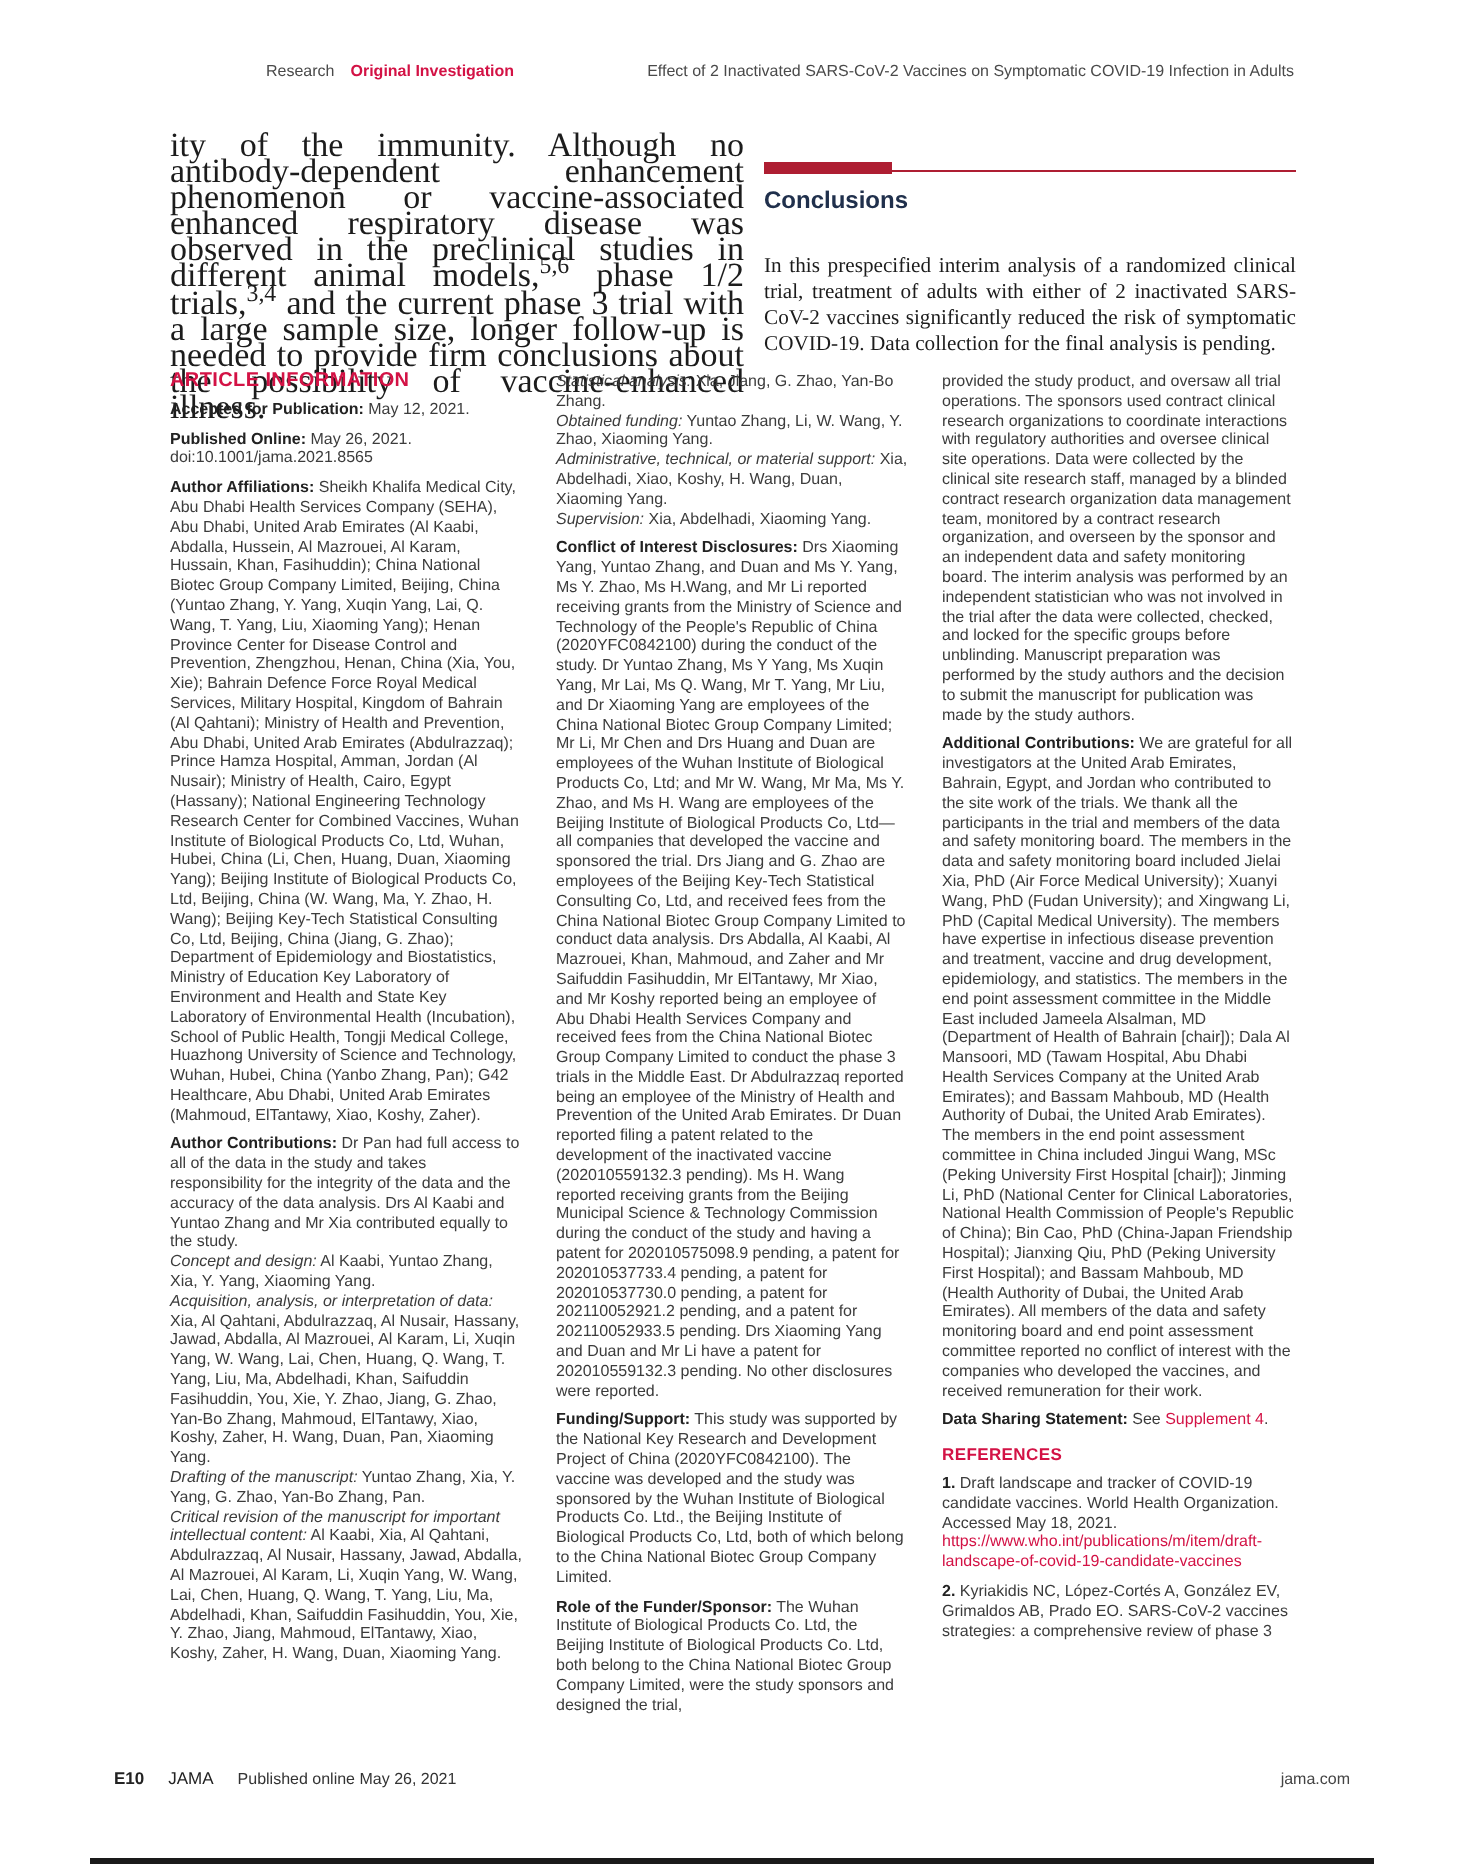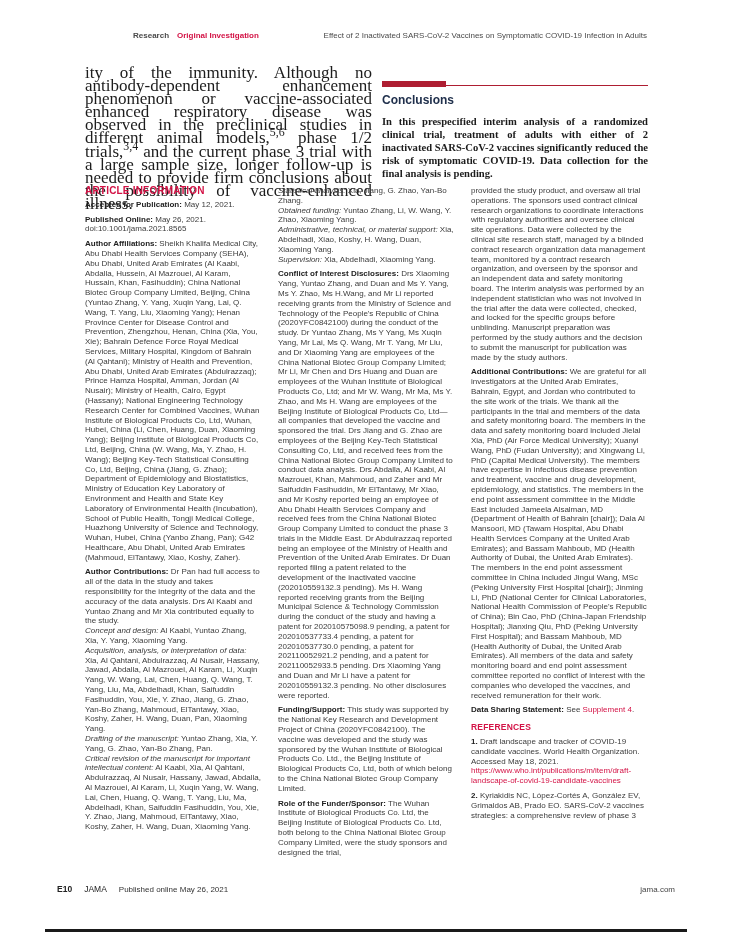--- a/index.html
+++ b/index.html
@@ -5,35 +5,35 @@
   html,body{margin:0;padding:0;background:#e8e8e8;}
   .page{
     position:relative;width:732px;height:935px;background:#ffffff;
     font-family:"Liberation Sans",sans-serif;color:#3c3c3c;overflow:hidden;
     margin:0 auto;box-sizing:border-box;
   }
   
   .hdr{position:absolute;top:31px;left:85px;right:85px;display:flex;
        justify-content:space-between;align-items:baseline;font-size:8px;}
   .hdr-left{display:flex;gap:8px;}
-  .hdr-section{font-weight:700;color:#4a4a4a;padding-left:48px;}
+  .hdr-section{font-weight:400;color:#4a4a4a;padding-left:48px;}
   .hdr-sub{font-weight:700;color:#d31245;}
   .hdr-title{color:#4a4a4a;}
   
   .intro{position:absolute;top:66px;left:85px;width:287px;
          font-family:"Liberation Serif",serif;font-size:17px;line-height:13.1px;
          color:#1c1c1c;text-align:justify;}
   .intro sup{font-size:7px;line-height:0;}
   
   .concl{position:absolute;top:79px;left:382px;width:266px;}
   .concl-rule{position:relative;height:6px;border-bottom:1.6px solid #ae1e32;}
   .concl-rule-thick{position:absolute;left:0;bottom:-1.6px;width:64px;height:6px;background:#ae1e32;}
   .concl-h{margin-top:7px;font-size:12px;font-weight:700;color:#20304c;}
-  .concl-body{margin-top:8px;font-family:"Liberation Serif",serif;font-size:10.6px;
-              line-height:13.1px;color:#1c1c1c;text-align:justify;font-weight:bold;}
+  .concl-body{margin-top:20px;font-family:"Liberation Serif",serif;font-size:10.6px;
+              line-height:13.1px;color:#1c1c1c;text-align:justify;}
   
   .info{position:absolute;top:186px;left:85px;width:562px;display:flex;gap:17px;}
   .col{width:176px;font-size:8px;line-height:9.8px;color:#3c3c3c;}
   .info-h{display:block;font-size:10px;font-weight:700;color:#d31245;
           letter-spacing:.2px;margin-bottom:4px;}
   .refs-h{display:block;font-size:8.5px;font-weight:700;color:#d31245;
           letter-spacing:.2px;margin:8px 0 4px 0;}
   .par{margin:0;padding:0;}
   .par + .par{margin-top:5px;}
   .par.tight{margin-top:0;}

